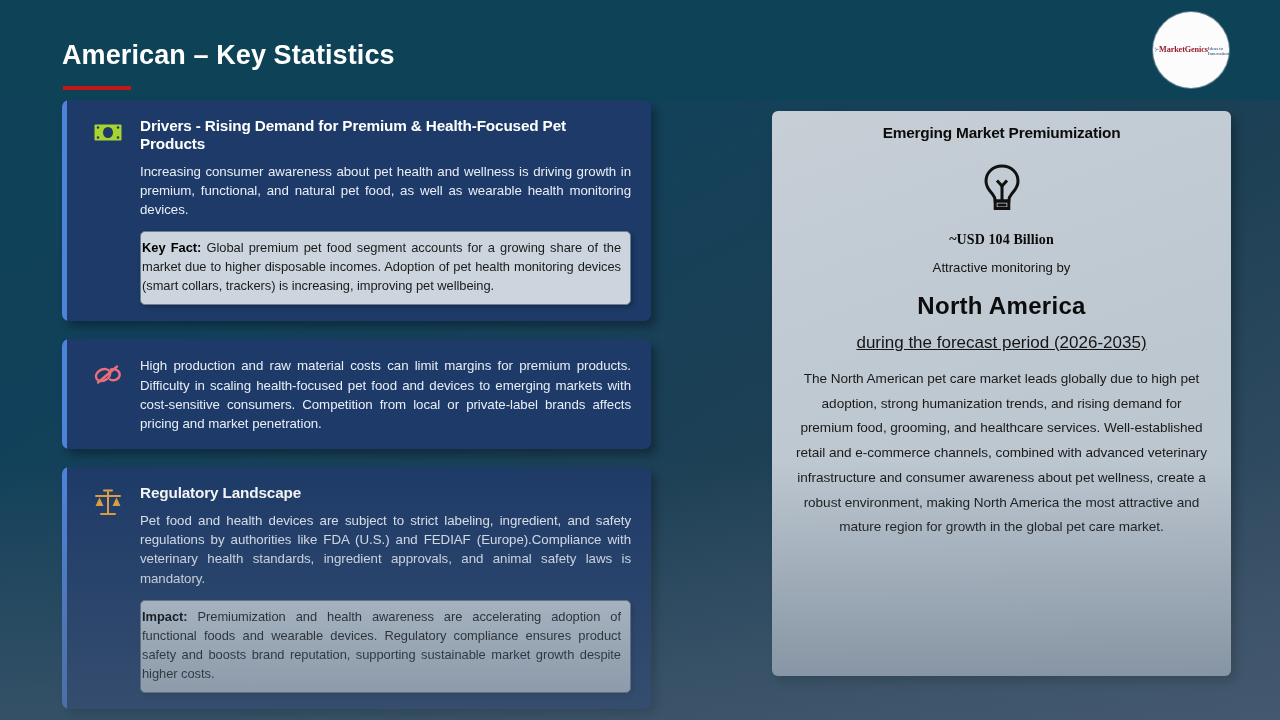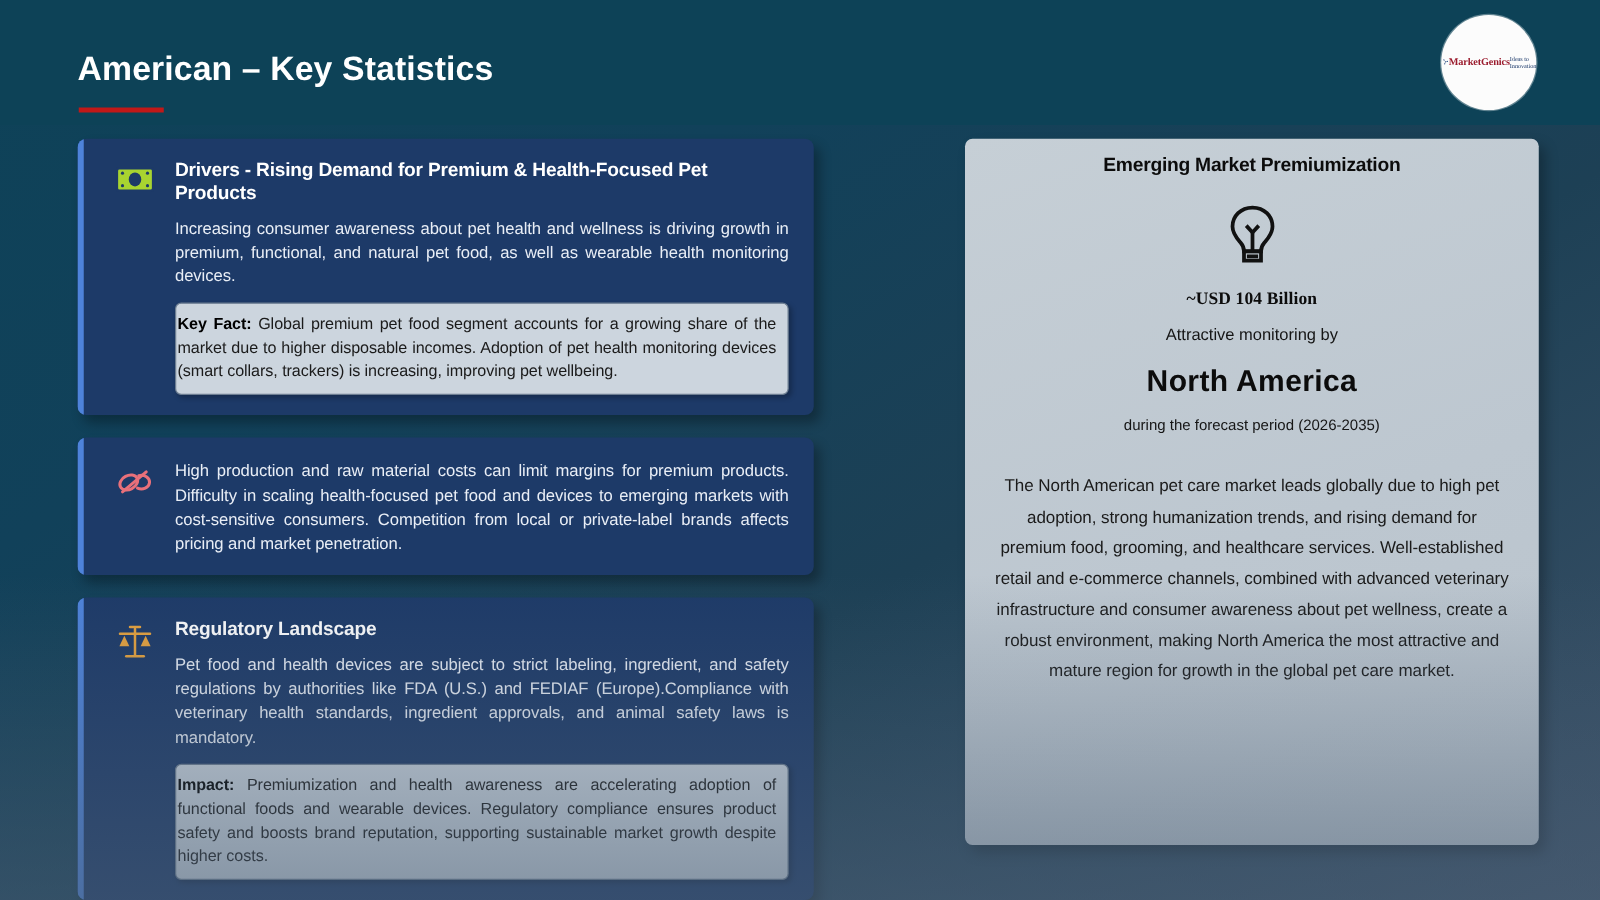--- a/index.html
+++ b/index.html
@@ -94,21 +94,21 @@
     font-family: "Liberation Serif", serif;
     margin-top: 2px;
     letter-spacing: -0.05px;
     line-height: 1;
   }
 
   
   .cards {
     position: absolute;
     left: 62px;
-    top: 111px;
+    top: 100px;
     width: 589px;
   }
 
   .card {
     position: relative;
     background: #1d3a68;
     border-radius: 7px;
     box-shadow: 5px 6px 9px rgba(0,0,0,0.30);
     margin-bottom: 18px;
     padding: 17px 20px 16px 78px;
@@ -212,23 +212,24 @@
 
   .panel-region {
     font-size: 24px;
     font-weight: bold;
     color: #0c0c0c;
     letter-spacing: 0.3px;
     margin-bottom: 13px;
   }
 
   .panel-period {
-    font-size: 12px;
+    font-size: 17px;
     color: #151515;
-    margin-bottom: 30px;
+    margin-bottom: 14px;
+    text-decoration: underline;
   }
 
   .panel-para {
     font-size: 13.6px;
     color: #1a1a1a;
     line-height: 1.82;
     text-align: center;
     padding: 0 6px;
     letter-spacing: -0.05px;
   }

